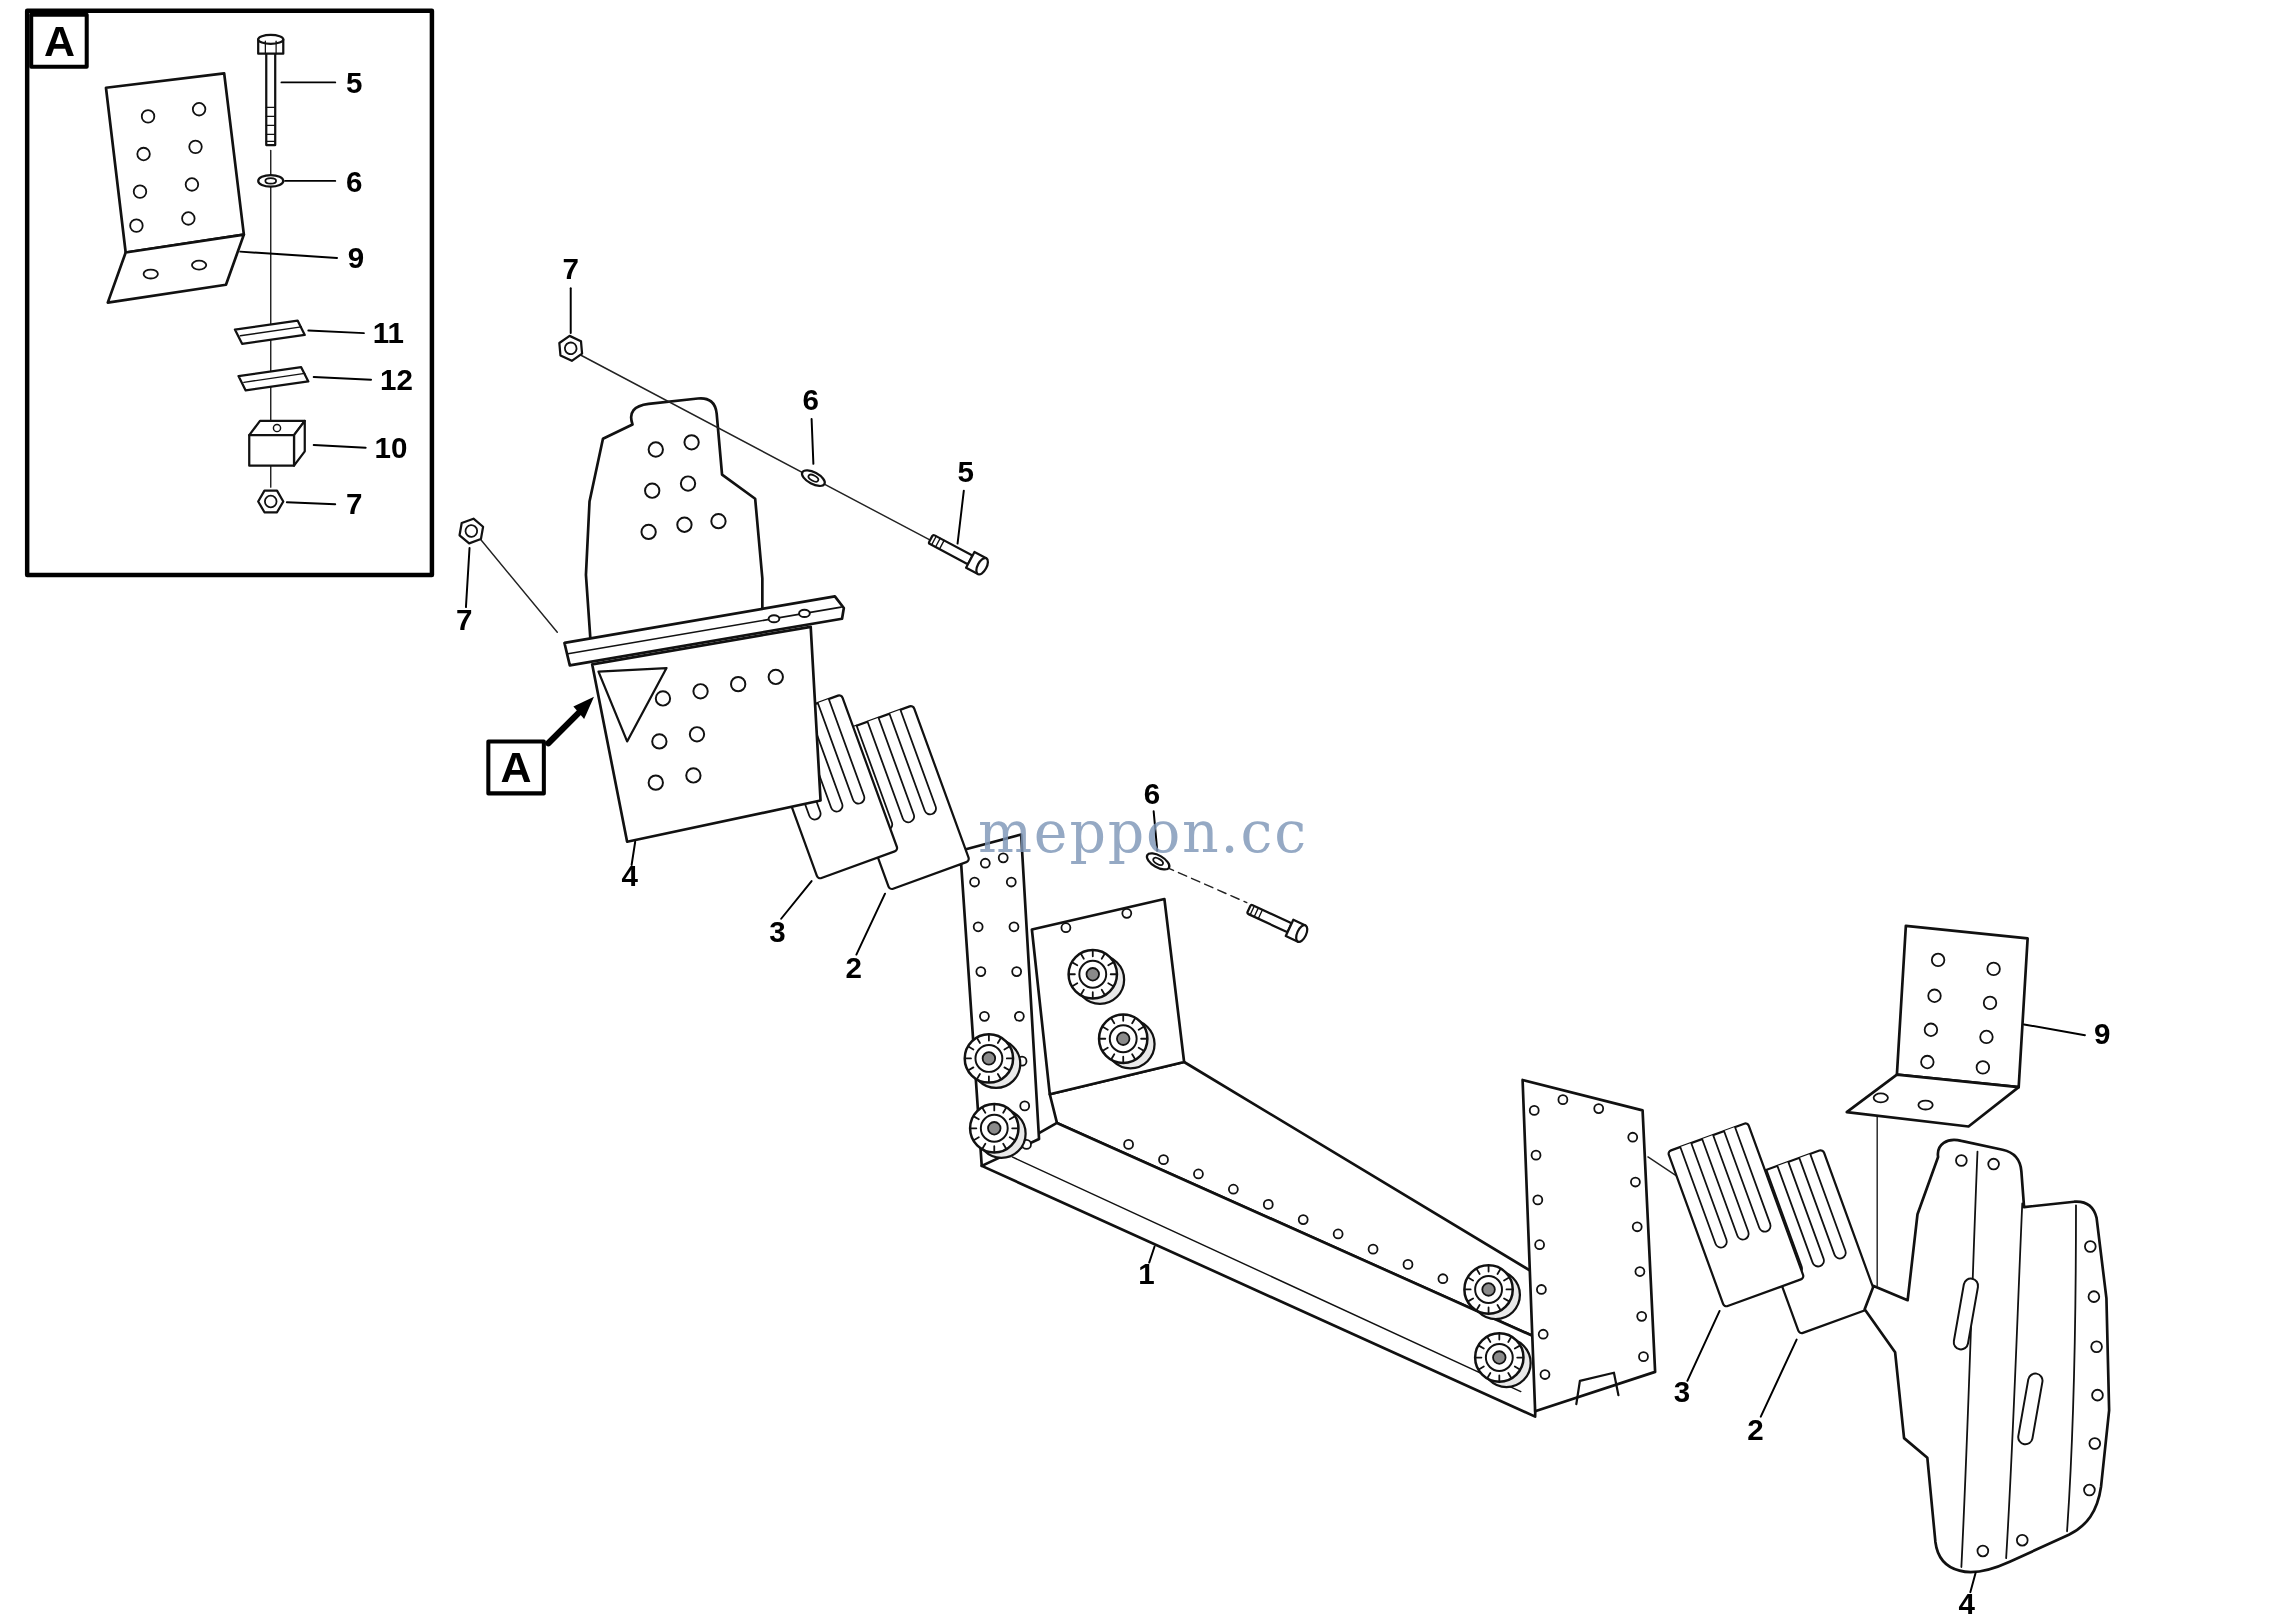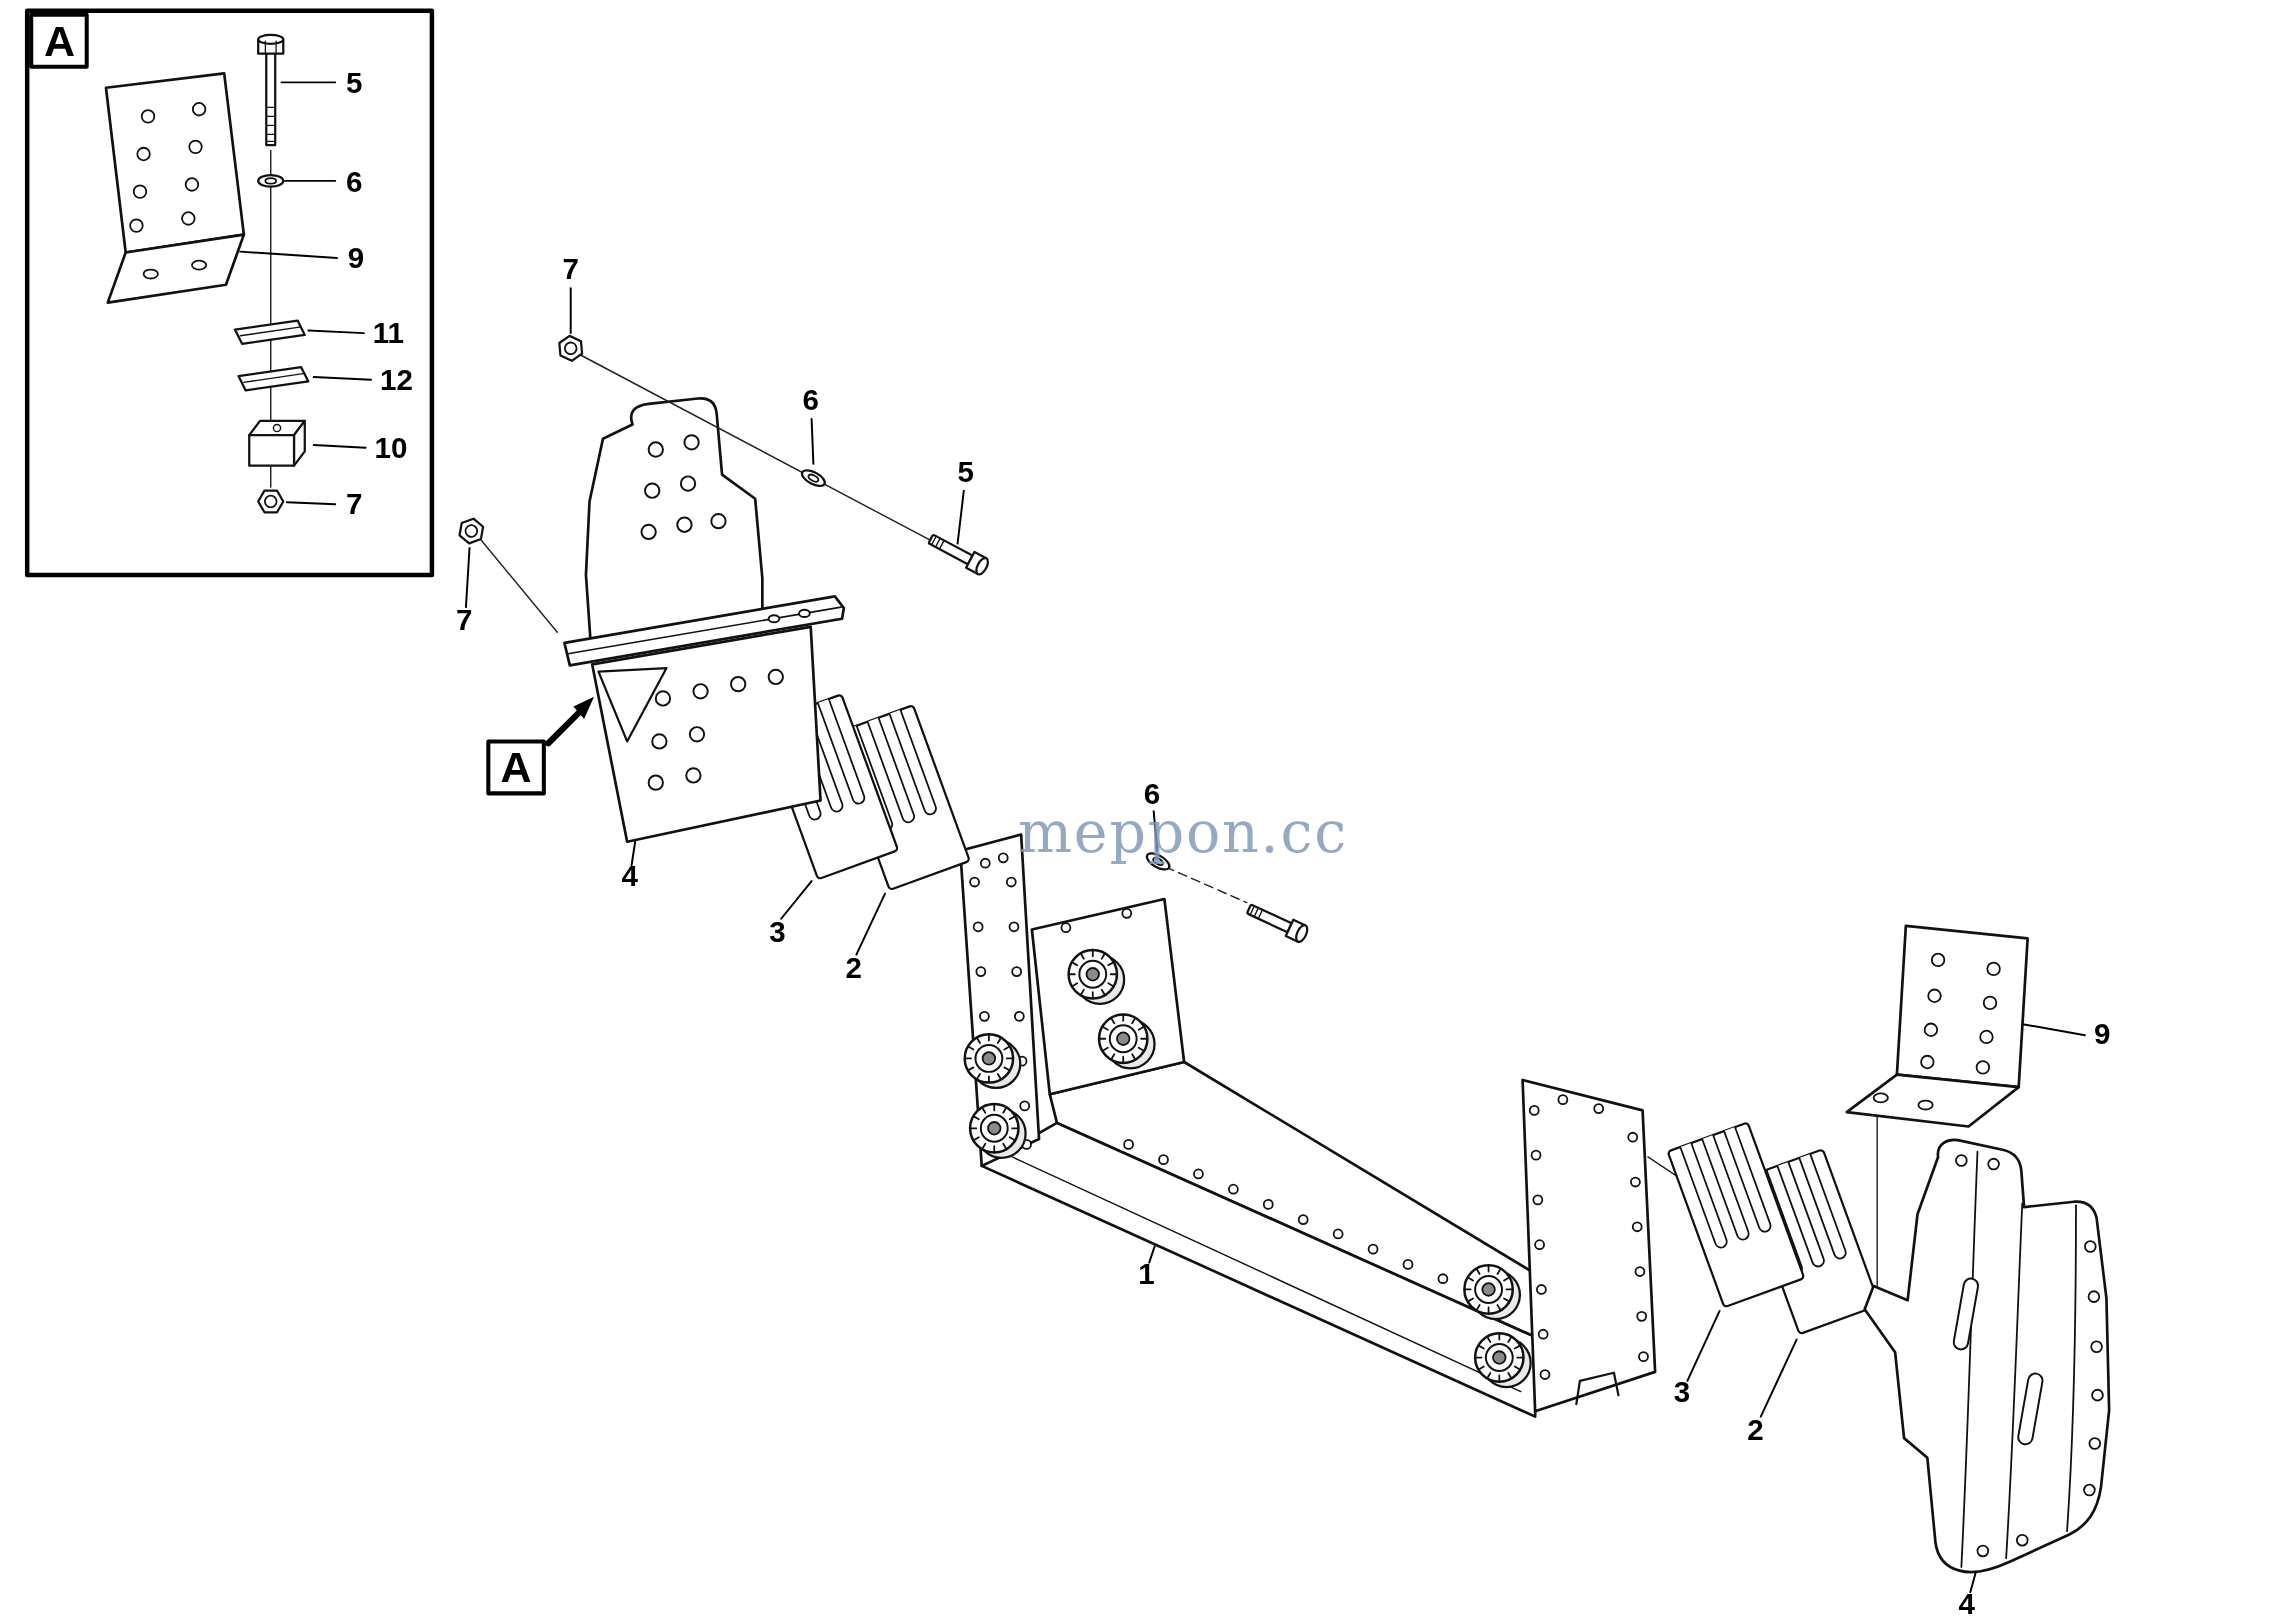--- a/index.html
+++ b/index.html
@@ -3,21 +3,21 @@
 <meta charset="utf-8">
 <style>
   html,body{margin:0;padding:0;background:#ffffff;}
   body{width:2293px;height:1619px;position:relative;overflow:hidden;
        font-family:"Liberation Sans",sans-serif;}
   svg.diagram{position:absolute;left:0;top:0;}
   .callout-text{font:bold 33px "Liberation Sans",sans-serif;fill:#000;}
   .marker-text{font:bold 48px "Liberation Sans",sans-serif;fill:#000;text-anchor:middle;}
   .axis{stroke:#222;stroke-width:1.6;fill:none;}
   .leader{stroke:#000;stroke-width:2.2;fill:none;}
-  .watermark{position:absolute;left:962px;top:776px;width:555px;height:125px;z-index:5;pointer-events:none;text-align:right;}
+  .watermark{position:absolute;left:922px;top:776px;width:555px;height:125px;z-index:5;pointer-events:none;text-align:right;}
   .wm-brand{position:absolute;left:56px;top:23px;font:57px "DejaVu Serif",serif;
             color:#7e97b8;opacity:.82;letter-spacing:1.8px;white-space:nowrap;}
   .wm-url{position:absolute;left:0;top:7.2px;font:bold 36px "Liberation Sans",sans-serif;
           color:#2b7ad0;opacity:.95;letter-spacing:0.9px;white-space:nowrap;}
 </style>
 </head>
 <body>
 
 <svg class="diagram" width="2293" height="1619" viewBox="0 0 2560 1808" stroke-linejoin="round" stroke-linecap="round">
 

